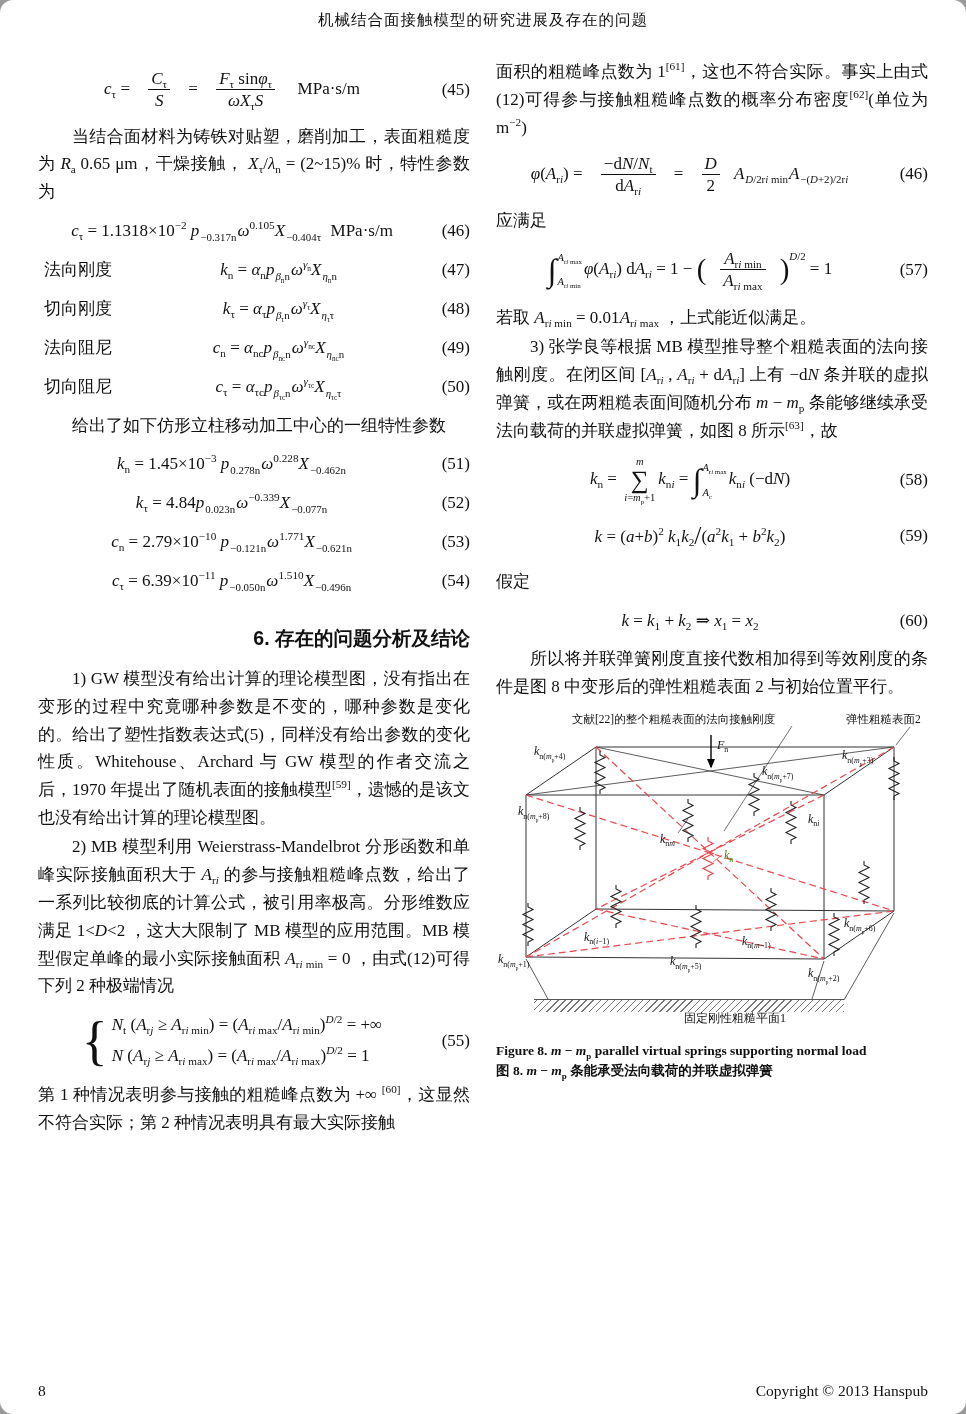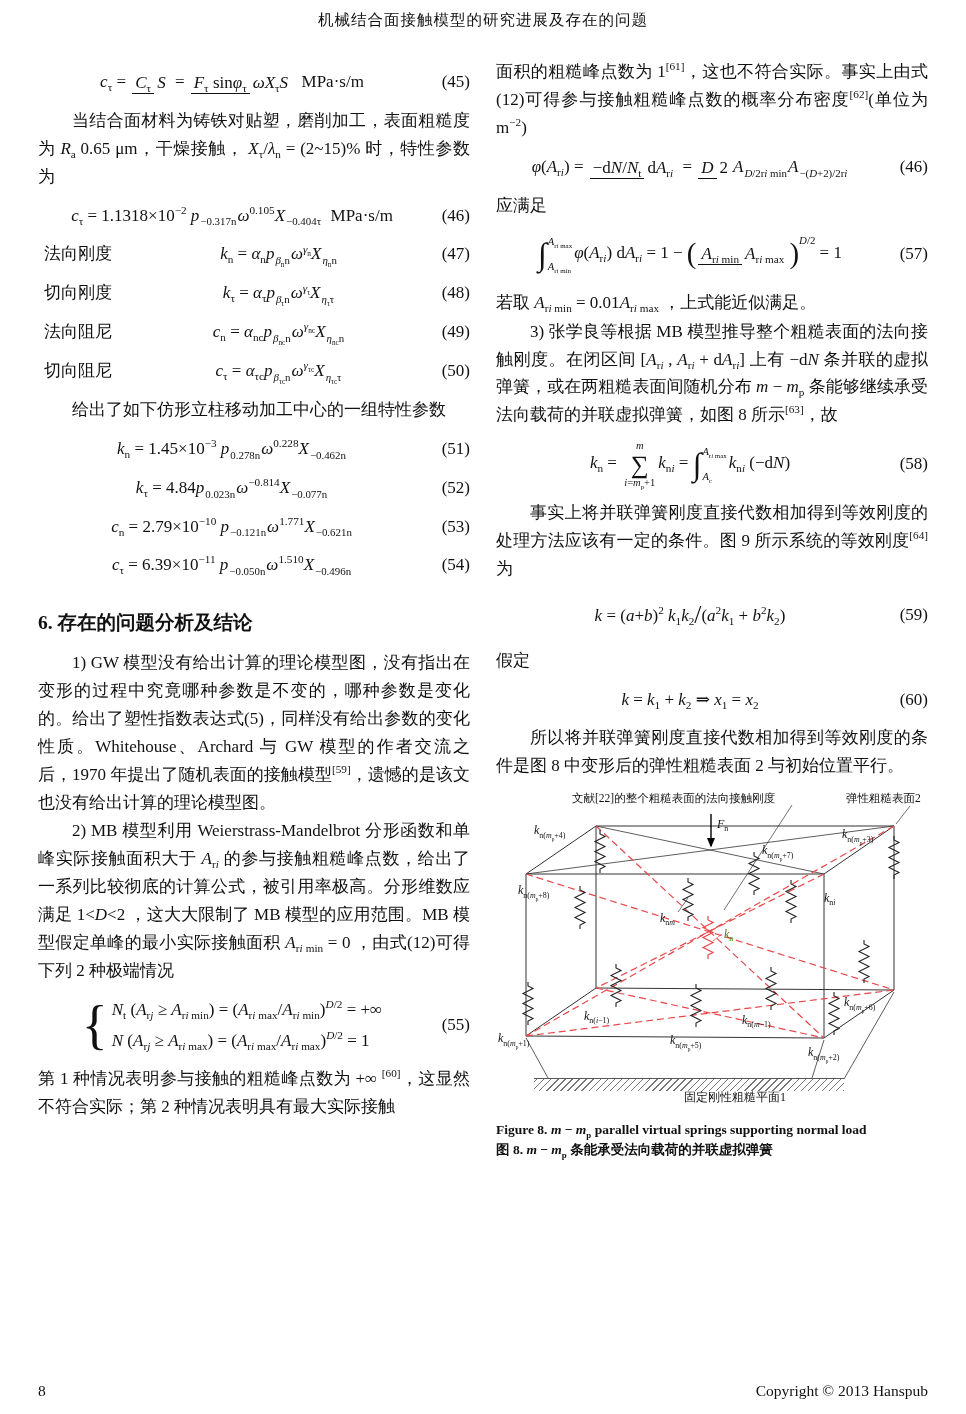--- a/index.html
+++ b/index.html
@@ -1,47 +1,47 @@
 <!DOCTYPE html>
 <html><head>
 <meta charset="utf-8">
 <style>
   *{margin:0;padding:0;box-sizing:border-box;}
   html,body{background:#9a9a9a;}
   .page{width:966px;height:1414px;background:#fff;position:relative;margin:0 auto;
-        font-family:"Liberation Serif","DejaVu Serif",serif;color:#111;overflow:hidden;}
+        font-family:"Liberation Serif","DejaVu Serif",serif;color:#111;overflow:hidden;border-radius:13px;}
   .running-head{text-align:center;padding-top:10px;font-size:15.5px;letter-spacing:1px;}
   .columns{display:flex;justify-content:space-between;padding:26px 38px 0 38px;}
   .col{width:432px;font-size:17px;line-height:1.64;text-align:justify;}
   .para{margin:1px 0;}
   .para.indent{text-indent:2em;}
   sub,sup{font-size:66%;line-height:0;}
   i{font-style:italic;}
   
   .eq-row{display:flex;align-items:center;margin:11px 0;}
   .eq{flex:1;text-align:center;}
   .eqnum{width:44px;text-align:right;}
   .eqlabel{width:94px;text-align:left;padding-left:6px;}
-  .frac{display:inline-flex;vertical-align:middle;text-align:center;margin:0 2px;line-height:1.25;}
+  .frac{display:inline-flex;flex-direction:column;vertical-align:middle;text-align:center;margin:0 14px;line-height:1.25;}
   .frac .nu{border-bottom:1.2px solid #111;padding:0 3px;}
   .frac .de{padding:0 3px;}
   .ss{display:inline-flex;flex-direction:row;vertical-align:-0.45em;font-size:64%;line-height:1.15;text-align:right;margin:0 1px;}
   .cases{display:inline-flex;align-items:center;}
   .cases .brace{font-size:54px;font-weight:300;margin-right:4px;line-height:1;}
   .cases .rows{display:flex;flex-direction:column;gap:3px;text-align:left;}
   .sum{display:inline-flex;flex-direction:column;align-items:center;line-height:1;vertical-align:middle;margin:0 3px;}
   .sum .slim{font-size:10.5px;line-height:1.1;}
   .sum .sig{font-size:25px;line-height:1;}
   .intwrap{display:inline-flex;align-items:center;vertical-align:middle;margin-right:2px;}
   .int{font-size:32px;line-height:1;font-style:italic;}
   .lims{display:flex;flex-direction:column;justify-content:space-between;height:42px;font-size:10.5px;margin-left:1px;text-align:left;}
   .bigp{font-size:170%;vertical-align:middle;font-weight:300;}
   .psup{font-size:64%;vertical-align:14px;}
   .bigsl{font-size:150%;vertical-align:-2px;}
-  .sec-title{font-family:Liberation Serif, serif;font-weight:bold;font-size:19.5px;margin:28px 0 10px 0;text-align:left;}
+  .sec-title{font-family:Liberation Sans, sans-serif;font-weight:bold;font-size:19.5px;margin:28px 0 10px 0;text-align:right;}
   
   .fig{margin-top:12px;}
   .fig-canvas{position:relative;width:432px;height:320px;margin:0 auto;}
   .fig-canvas svg{position:absolute;left:0;top:0;}
   .flabel{position:absolute;white-space:nowrap;line-height:1.15;font-size:12px;}
   .flabel.red{color:#4d7c0f;}
   .flabel.ann{font-size:11.5px;}
   .hatch{position:absolute;left:38px;top:286px;width:310px;height:13px;border-top:1px solid #555;
          background:repeating-linear-gradient(-45deg,#777 0,#777 1px,transparent 1px,transparent 5px);}
   .fig-cap{margin-top:8px;font-weight:bold;font-size:13.5px;line-height:1.5;}
@@ -135,21 +135,21 @@
             </span><i>ω</i><sup>0.228</sup><i>X</i><span class="ss">
               <span>−0.462</span>
               <span>n</span>
             </span></span>
         <span class="eqnum">(51)</span>
       </div>
       <div class="eq-row">
         <span class="eq"><i>k</i><sub>τ</sub> = 4.84<i>p</i><span class="ss">
               <span>0.023</span>
               <span>n</span>
-            </span><i>ω</i><sup>−0.814</sup><i>X</i><span class="ss">
+            </span><i>ω</i><sup>−0.339</sup><i>X</i><span class="ss">
               <span>−0.077</span>
               <span>n</span>
             </span></span>
         <span class="eqnum">(52)</span>
       </div>
       <div class="eq-row">
         <span class="eq"><i>c</i><sub>n</sub> = 2.79×10<sup>−10</sup> <i>p</i><span class="ss">
               <span>−0.121</span>
               <span>n</span>
             </span><i>ω</i><sup>1.771</sup><i>X</i><span class="ss">
@@ -235,21 +235,20 @@
             </span><i>k</i><sub>n<i>i</i></sub> = <span class="intwrap">
               <span class="int">∫</span>
               <span class="lims">
                 <span><i>A</i><sub>r<i>i</i> max</sub></span>
                 <span><i>A</i><sub>c</sub></span>
               </span>
             </span><i>k</i><sub>n<i>i</i></sub> (−d<i>N</i>)</span>
         <span class="eqnum">(58)</span>
       </div>
 
-      <p class="para indent">事实上将并联弹簧刚度直接代数相加得到等效刚度的处理方法应该有一定的条件。图 9 所示系统的等效刚度<sup>[64]</sup>为</p>
 
       <div class="eq-row">
         <span class="eq"><i>k</i> = (<i>a</i>+<i>b</i>)<sup>2</sup> <i>k</i><sub>1</sub><i>k</i><sub>2</sub><span class="bigsl">/</span>(<i>a</i><sup>2</sup><i>k</i><sub>1</sub> + <i>b</i><sup>2</sup><i>k</i><sub>2</sub>)</span>
         <span class="eqnum">(59)</span>
       </div>
 
       <p class="para">假定</p>
 
       <div class="eq-row">
         <span class="eq"><i>k</i> = <i>k</i><sub>1</sub> + <i>k</i><sub>2</sub> ⇒ <i>x</i><sub>1</sub> = <i>x</i><sub>2</sub></span>
@@ -325,21 +324,21 @@
           <div class="hatch"></div>
 
           <div class="flabel ann" style="left:76px;top:0;">文献[22]的整个粗糙表面的法向接触刚度</div>
           <div class="flabel ann" style="left:350px;top:0;">弹性粗糙表面2</div>
           <div class="flabel" style="left:221px;top:26px;"><i>F</i><sub>n</sub></div>
 
           <div class="flabel" style="left:38px;top:32px;"><i>k</i><sub>n(<i>m</i><sub>p</sub>+4)</sub></div>
           <div class="flabel" style="left:266px;top:52px;"><i>k</i><sub>n(<i>m</i><sub>p</sub>+7)</sub></div>
           <div class="flabel" style="left:346px;top:36px;"><i>k</i><sub>n(<i>m</i><sub>p</sub>+3)</sub></div>
           <div class="flabel" style="left:22px;top:92px;"><i>k</i><sub>n(<i>m</i><sub>p</sub>+8)</sub></div>
-          <div class="flabel" style="left:328px;top:100px;"><i>k</i><sub>n<i>i</i></sub></div>
+          <div class="flabel" style="left:312px;top:100px;"><i>k</i><sub>n<i>i</i></sub></div>
           <div class="flabel" style="left:164px;top:120px;"><i>k</i><sub>n<i>m</i></sub></div>
           <div class="flabel red" style="left:228px;top:136px;"><i>k</i><sub>n</sub></div>
           <div class="flabel" style="left:88px;top:218px;"><i>k</i><sub>n(<i>i</i>−1)</sub></div>
           <div class="flabel" style="left:246px;top:222px;"><i>k</i><sub>n(<i>m</i>−1)</sub></div>
           <div class="flabel" style="left:348px;top:204px;"><i>k</i><sub>n(<i>m</i><sub>p</sub>+6)</sub></div>
           <div class="flabel" style="left:2px;top:240px;"><i>k</i><sub>n(<i>m</i><sub>p</sub>+1)</sub></div>
           <div class="flabel" style="left:174px;top:242px;"><i>k</i><sub>n(<i>m</i><sub>p</sub>+5)</sub></div>
           <div class="flabel" style="left:312px;top:254px;"><i>k</i><sub>n(<i>m</i><sub>p</sub>+2)</sub></div>
 
           <div class="flabel" style="left:188px;top:299px;">固定刚性粗糙平面1</div>

